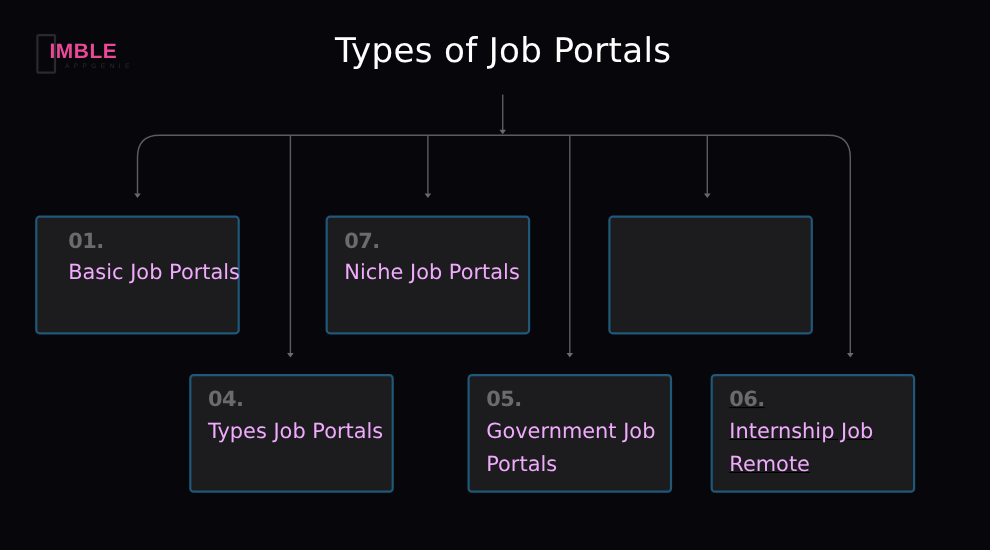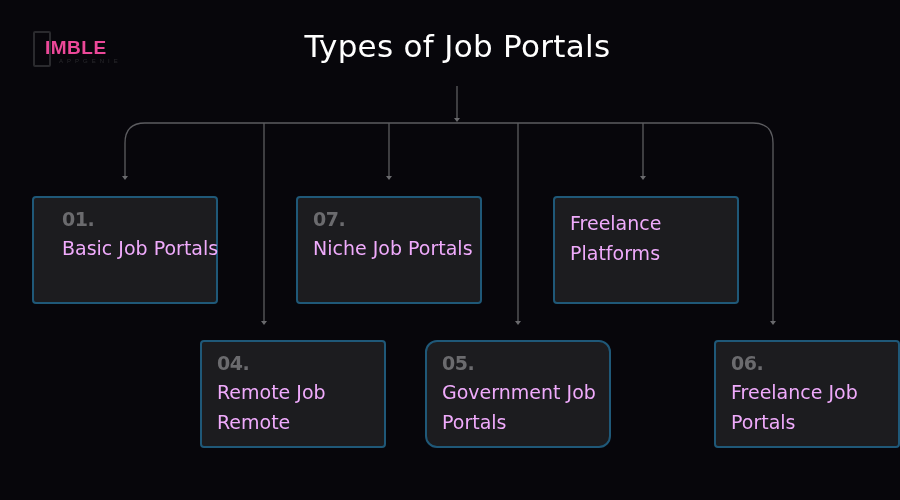--- a/index.html
+++ b/index.html
@@ -82,29 +82,28 @@
   <div class="num">01.</div>
   <div class="label">Basic Job Portals</div>
 </div>
 
 <div class="card" style="left:296px; top:196px;">
   <div class="num">07.</div>
   <div class="label">Niche Job Portals</div>
 </div>
 
 <div class="card" style="left:553px; top:196px;">
-  <div class="label">Freelance Platforms</div>
 </div>
 
-<div class="card" style="left:172px; top:340px;margin-left:28px;">
+<div class="card" style="left:172px; top:340px;">
   <div class="num">04.</div>
-  <div class="label">Remote Job Remote</div>
+  <div class="label">Types Job Portals</div>
 </div>
 
-<div class="card" style="left:425px; top:340px;border-radius:12px;">
+<div class="card" style="left:425px; top:340px;">
   <div class="num">05.</div>
   <div class="label">Government Job Portals</div>
 </div>
 
-<div class="card" style="left:714px; top:340px;">
+<div class="card" style="left:646px; top:340px;text-decoration:underline;">
   <div class="num">06.</div>
-  <div class="label">Freelance Job Portals</div>
+  <div class="label">Internship Job Remote</div>
 </div>
 
 </body></html>

